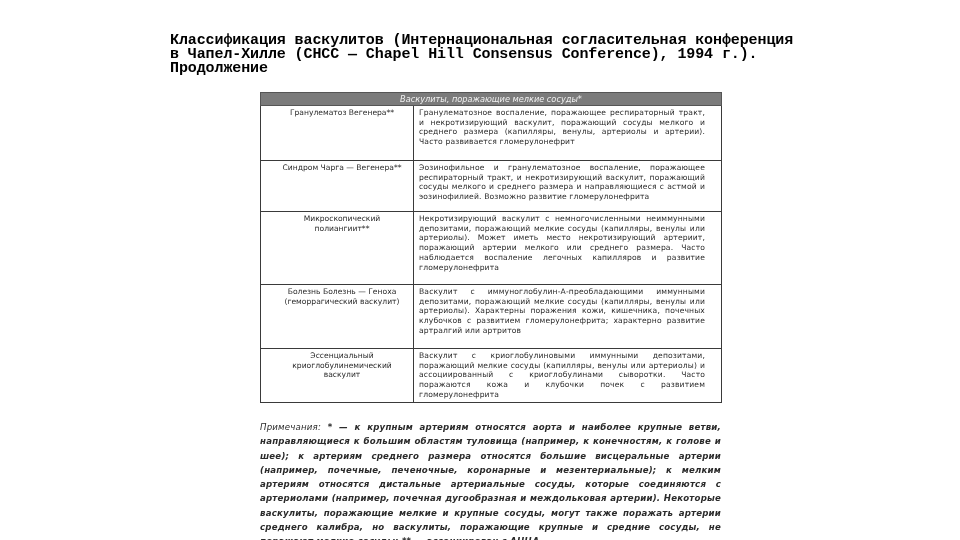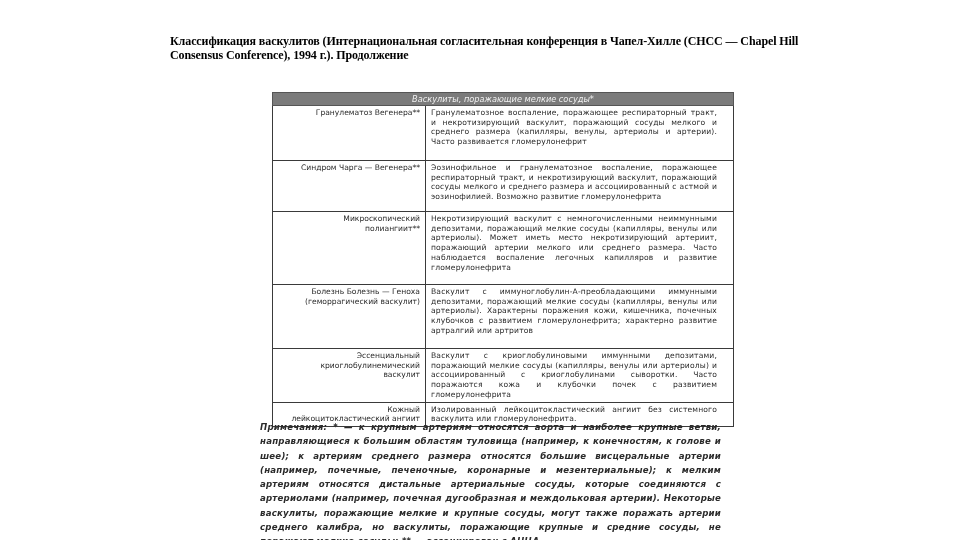--- a/index.html
+++ b/index.html
@@ -13,30 +13,30 @@
       position: relative;
       overflow: hidden;
       font-family: "DejaVu Sans", sans-serif;
       color: #1a1a1a;
     }
     .slide-title {
       position: absolute;
       left: 170px;
       top: 34px;
       width: 630px;
-      font-family: Liberation Serif, serif;
+      font-family: Liberation Mono, monospace;
       font-weight: bold;
-      font-size: 12px;
+      font-size: 15px;
       line-height: 14px;
       color: #000;
       letter-spacing: -0.1px;
     }
     .table-wrap {
       position: absolute;
-      left: 272px;
+      left: 260px;
       top: 92px;
       width: 461px;
     }
     table.vasc {
       width: 461px;
       border-collapse: collapse;
       table-layout: fixed;
       font-family: "DejaVu Sans", sans-serif;
       font-size: 7.6px;
       line-height: 9.7px;
@@ -55,21 +55,21 @@
       line-height: 12px;
       border: 1px solid #555;
       text-align: center;
     }
     table.vasc td {
       border: 1px solid #3a3a3a;
       vertical-align: top;
       padding: 2px 5px 2px 5px;
     }
     table.vasc td.name {
-      text-align: right;
+      text-align: center;
       padding-left: 15px;
     }
     table.vasc td.desc {
       text-align: justify;
       padding-left: 5px;
       padding-right: 16px;
       letter-spacing: 0.15px;
     }
     tr.r1 td { height: 50px; }
     tr.r2 td { height: 46px; }
@@ -85,21 +85,21 @@
       font-family: "DejaVu Sans", sans-serif;
       font-weight: bold;
       font-style: italic;
       font-size: 8.6px;
       line-height: 14.3px;
       color: #2b2b2b;
       text-align: justify;
       letter-spacing: 0.2px;
     }
     .notes .lead {
-      font-weight: bold;
+      font-weight: normal;
     }
   </style>
 </head>
 <body>
 
 <div class="slide-title">Классификация васкулитов (Интернациональная согласительная конференция в Чапел-Хилле (CHCC — Chapel Hill Consensus Conference), 1994 г.). Продолжение</div>
 
 <div class="table-wrap">
   <table class="vasc">
     <colgroup>
@@ -111,35 +111,31 @@
         <th colspan="2">Васкулиты, поражающие мелкие сосуды*</th>
       </tr>
     </thead>
     <tbody>
       <tr class="r1">
         <td class="name">Гранулематоз Вегенера**</td>
         <td class="desc">Гранулематозное воспаление, поражающее респираторный тракт, и некротизирующий васкулит, поражающий сосуды мелкого и среднего размера (капилляры, венулы, артериолы и артерии). Часто развивается гломерулонефрит</td>
       </tr>
       <tr class="r2">
         <td class="name">Синдром Чарга — Вегенера**</td>
-        <td class="desc">Эозинофильное и гранулематозное воспаление, поражающее респираторный тракт, и некротизирующий васкулит, поражающий сосуды мелкого и среднего размера и ассоциированный с астмой и эозинофилией. Возможно развитие гломерулонефрита</td>
+        <td class="desc">Эозинофильное и гранулематозное воспаление, поражающее респираторный тракт, и некротизирующий васкулит, поражающий сосуды мелкого и среднего размера и направляющиеся с астмой и эозинофилией. Возможно развитие гломерулонефрита</td>
       </tr>
       <tr class="r3">
         <td class="name">Микроскопический полиангиит**</td>
         <td class="desc">Некротизирующий васкулит с немногочисленными неиммунными депозитами, поражающий мелкие сосуды (капилляры, венулы или артериолы). Может иметь место некротизирующий артериит, поражающий артерии мелкого или среднего размера. Часто наблюдается воспаление легочных капилляров и развитие гломерулонефрита</td>
       </tr>
       <tr class="r4">
         <td class="name">Болезнь Болезнь — Геноха (геморрагический васкулит)</td>
         <td class="desc">Васкулит с иммуноглобулин-А-преобладающими иммунными депозитами, поражающий мелкие сосуды (капилляры, венулы или артериолы). Характерны поражения кожи, кишечника, почечных клубочков с развитием гломерулонефрита; характерно развитие артралгий или артритов</td>
       </tr>
       <tr class="r5">
         <td class="name">Эссенциальный криоглобулинемический васкулит</td>
         <td class="desc">Васкулит с криоглобулиновыми иммунными депозитами, поражающий мелкие сосуды (капилляры, венулы или артериолы) и ассоциированный с криоглобулинами сыворотки. Часто поражаются кожа и клубочки почек с развитием гломерулонефрита</td>
       </tr>
-      <tr class="r6">
-        <td class="name">Кожный лейкоцитокластический ангиит</td>
-        <td class="desc">Изолированный лейкоцитокластический ангиит без системного васкулита или гломерулонефрита.</td>
-      </tr>
     </tbody>
   </table>
 </div>
 
 <div class="notes"><span class="lead">Примечания:</span><span> * — к крупным артериям относятся аорта и наиболее крупные ветви, направляющиеся к большим областям туловища (например, к конечностям, к голове и шее); к артериям среднего размера относятся большие висцеральные артерии (например, почечные, печеночные, коронарные и мезентериальные); к мелким артериям относятся дистальные артериальные сосуды, которые соединяются с артериолами (например, почечная дугообразная и междольковая артерии). Некоторые васкулиты, поражающие мелкие и крупные сосуды, могут также поражать артерии среднего калибра, но васкулиты, поражающие крупные и средние сосуды, не поражают мелкие сосуды; ** — ассоциирован с АНЦА.</span></div>
 
 </body></html>

